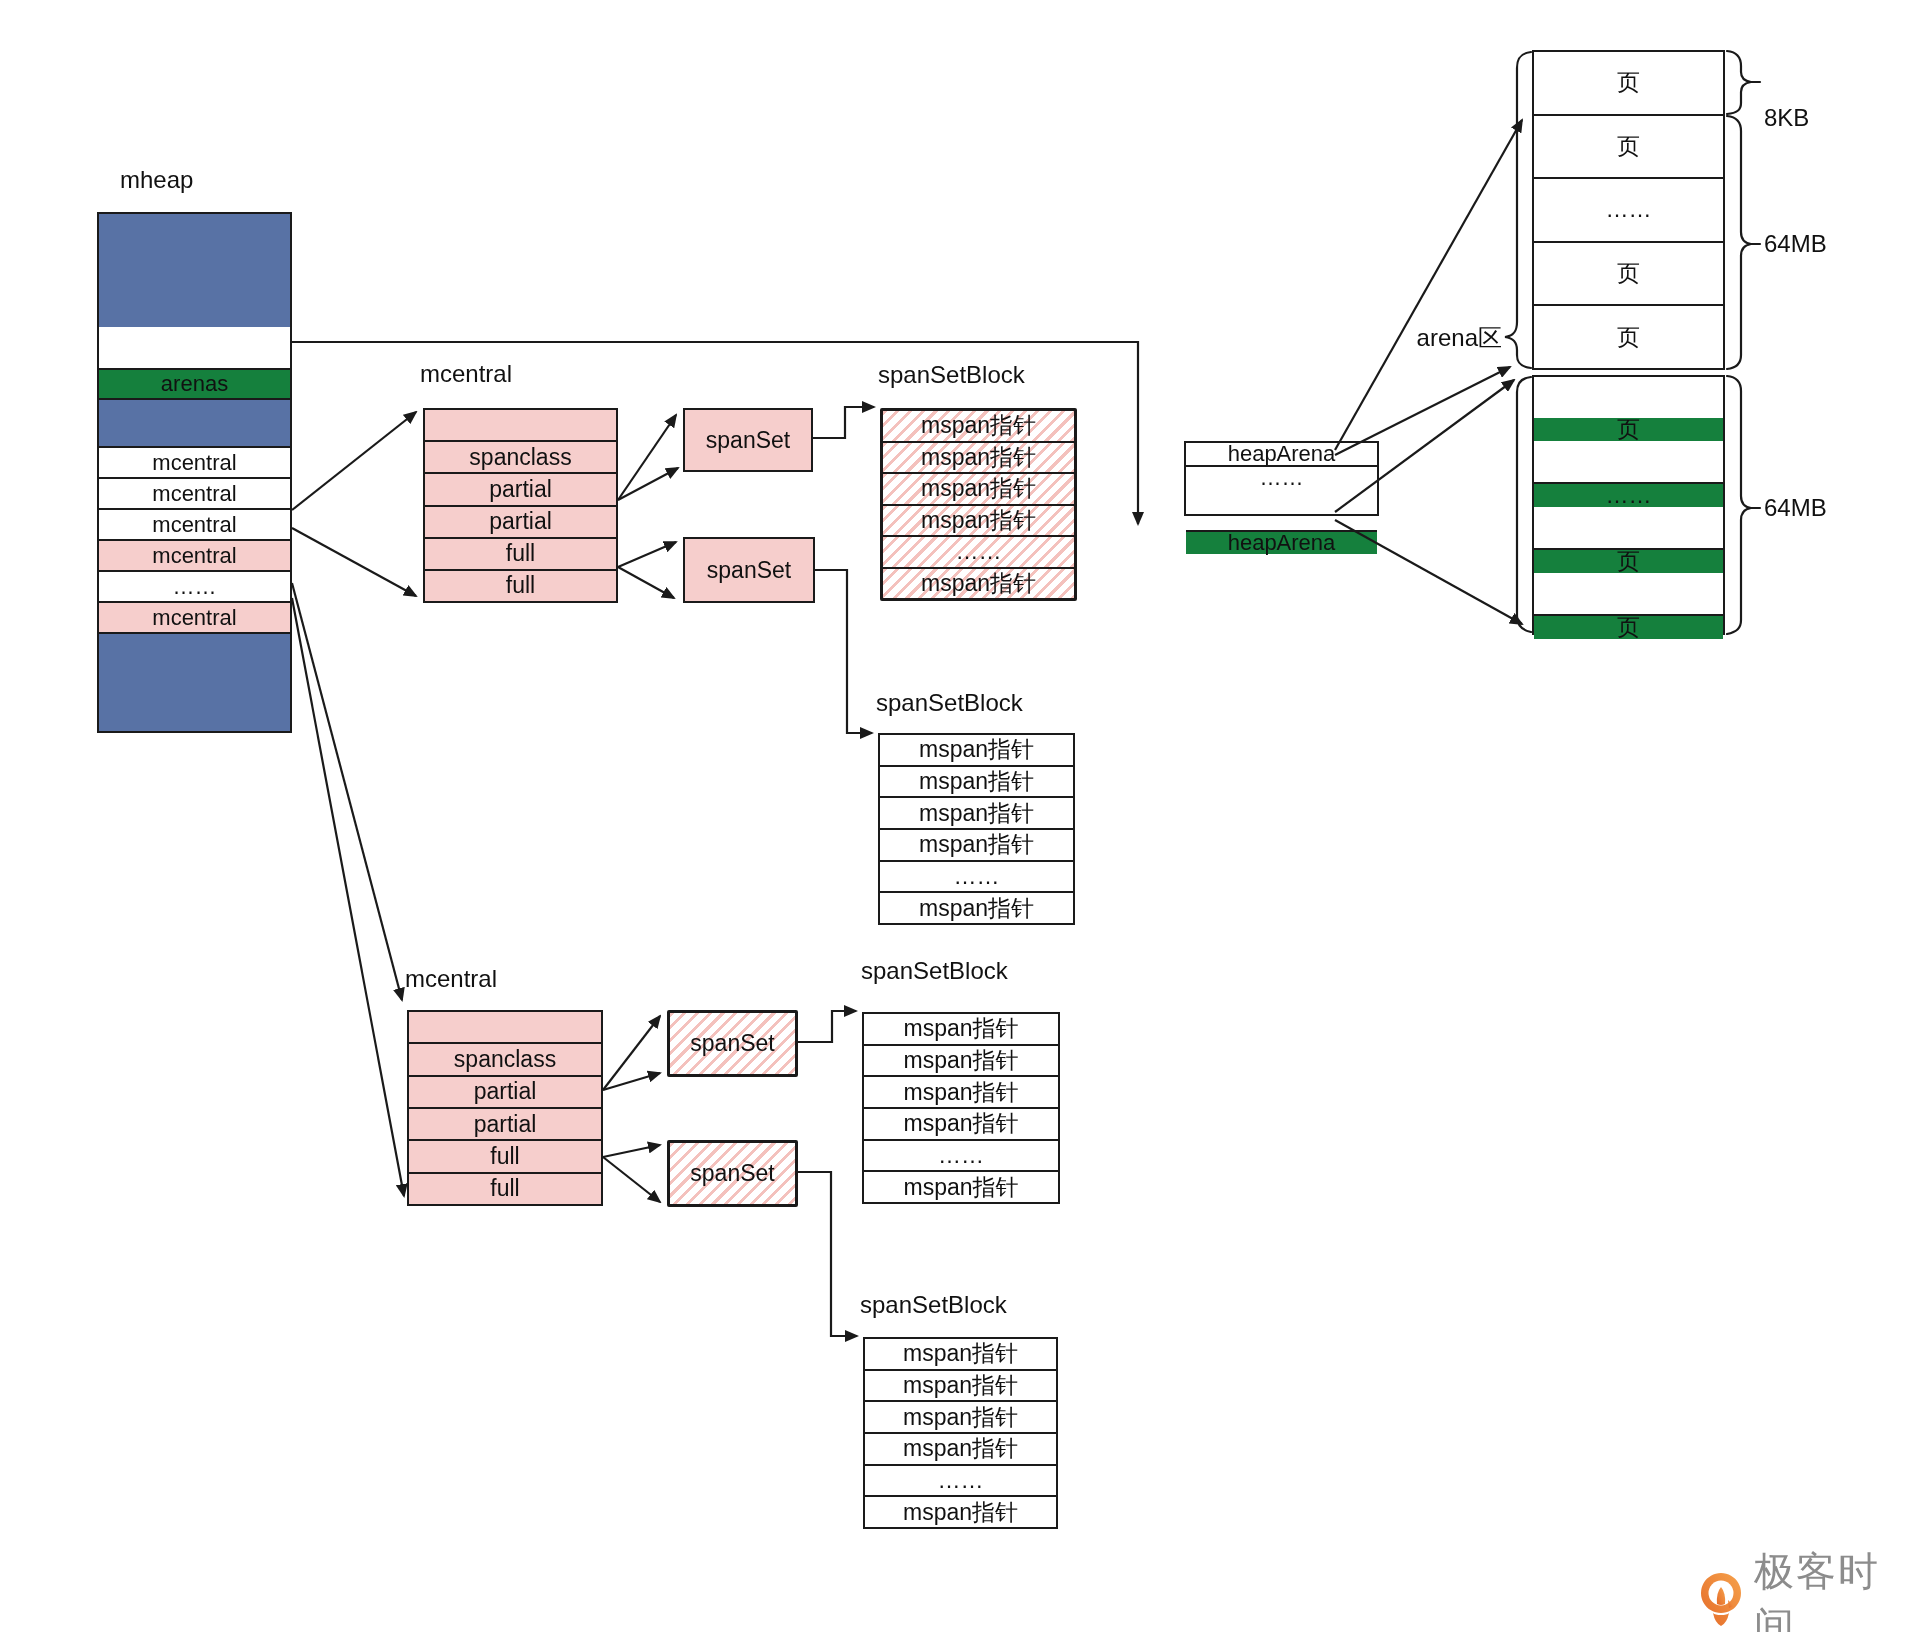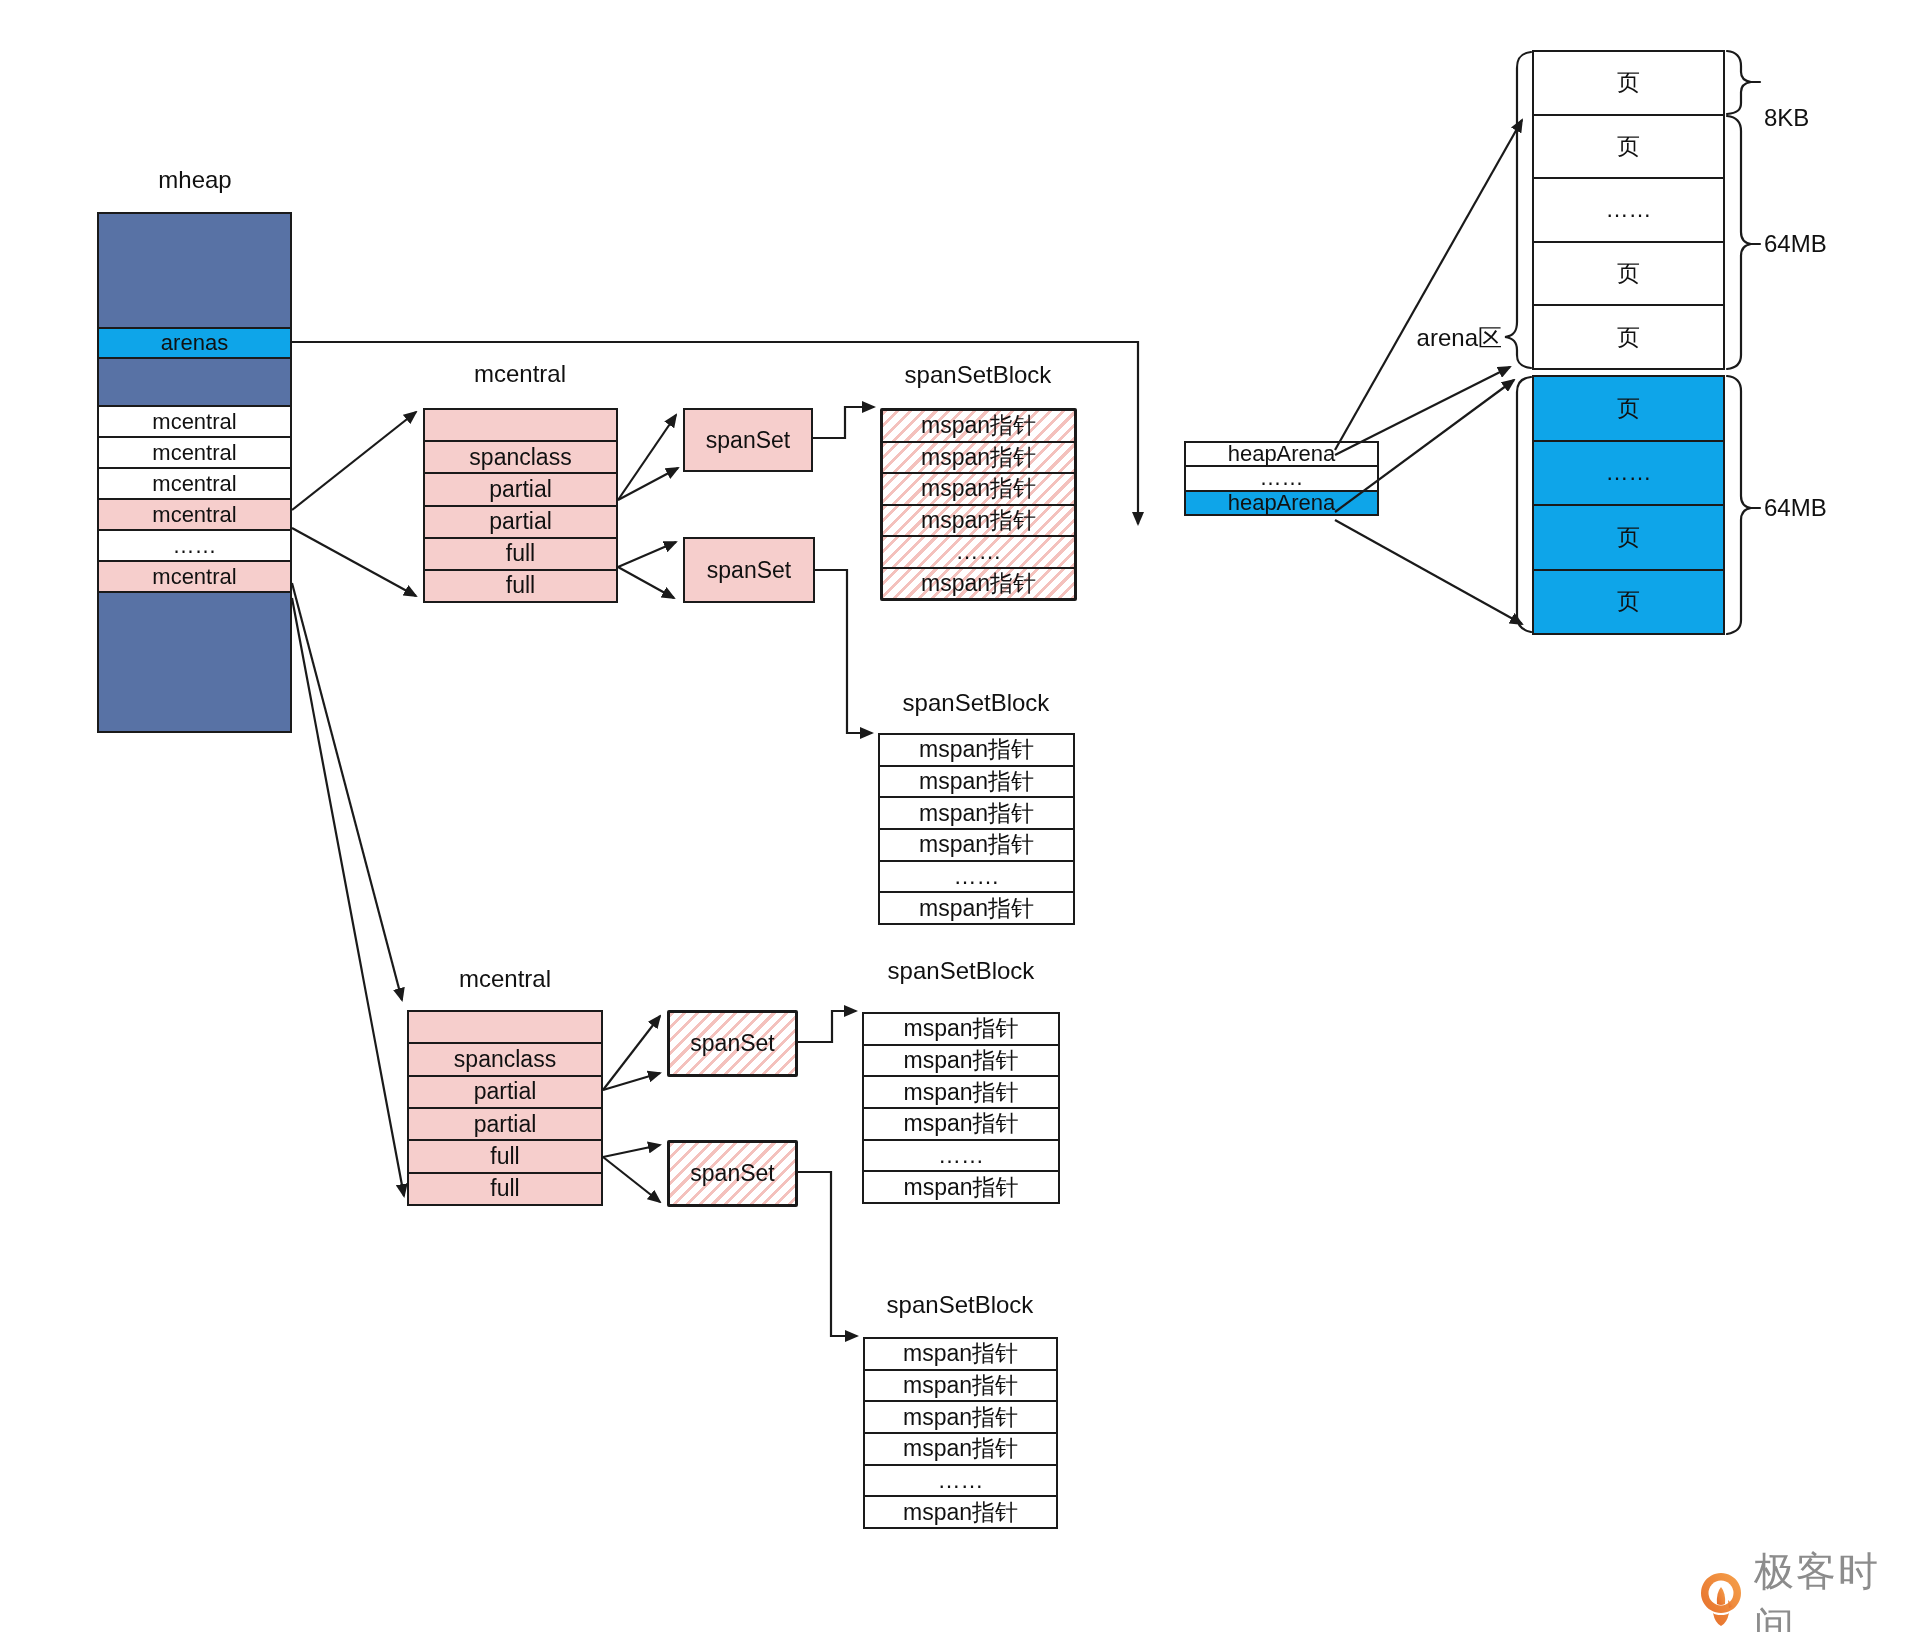--- a/index.html
+++ b/index.html
@@ -5,30 +5,30 @@
   html,body{margin:0;padding:0;background:#ffffff;}
   #canvas{position:relative;width:1920px;height:1632px;background:#fff;overflow:hidden;
           font-family:"Liberation Sans","DejaVu Sans",sans-serif;color:#111;}
   .box{position:absolute;border:2px solid #1a1a1a;box-sizing:border-box;background:#fff;}
   .vstack{display:flex;flex-direction:column;}
   .row{box-sizing:border-box;display:flex;align-items:center;justify-content:center;
        font-size:23px;line-height:1;border-top:2px solid #1a1a1a;flex:1;}
   .vstack > .row:first-child, .vstack > .seg:first-child{border-top:none;}
   .seg{box-sizing:border-box;border-top:2px solid #1a1a1a;}
   .blue{background:#5872a5;}
-  .lightblue{background:#0ea5e9;}
+  .lightblue{background:#15803d;margin-top:41px;}
   .pink{background:#f6cecc;}
   .white{background:#ffffff;}
   .hatch{background-color:#fff;
          background-image:repeating-linear-gradient(135deg,
             rgba(238,160,153,0.65) 0px, rgba(238,160,153,0.65) 3px,
             rgba(255,255,255,0) 3px, rgba(255,255,255,0) 9px);}
   .sketch{border-width:3px;border-radius:2px;}
   .lbl{position:absolute;font-size:24px;line-height:26px;white-space:nowrap;}
-  .lbl.center{text-align:center;}
+  .lbl.center{}
   svg.overlay{position:absolute;left:0;top:0;z-index:5;pointer-events:none;}
   .boxlayer{position:absolute;left:0;top:0;z-index:2;width:100%;height:100%;}
   .brand{position:absolute;display:flex;align-items:center;z-index:3;}
   .brand-text{font-size:40px;color:#8c8c8c;letter-spacing:2px;margin-left:10px;}
 </style>
 </head>
 <body>
 
 <div id="canvas">
 

